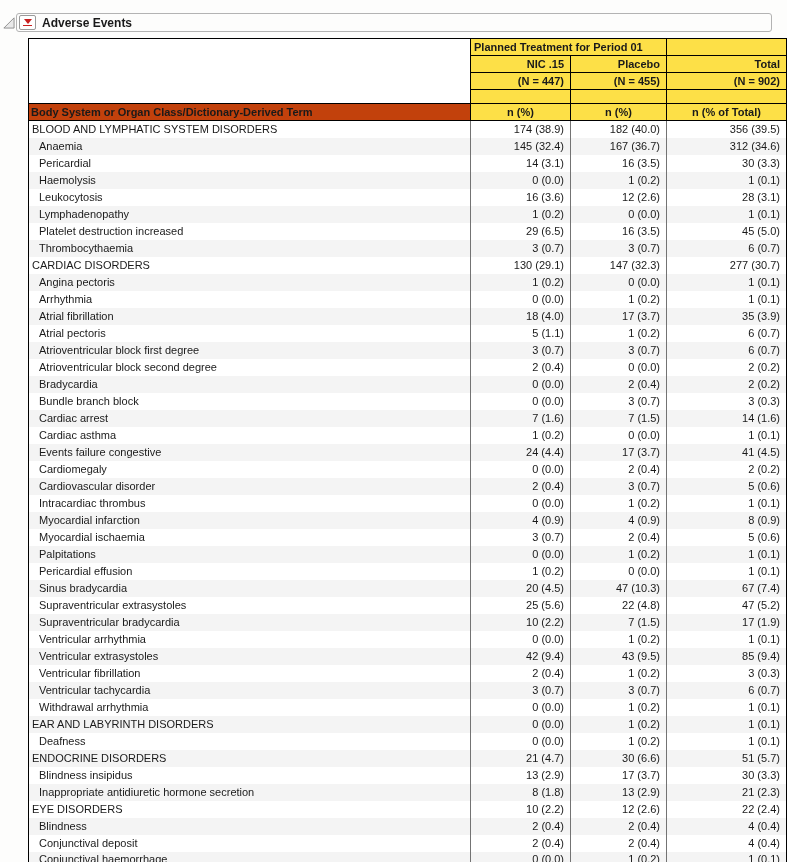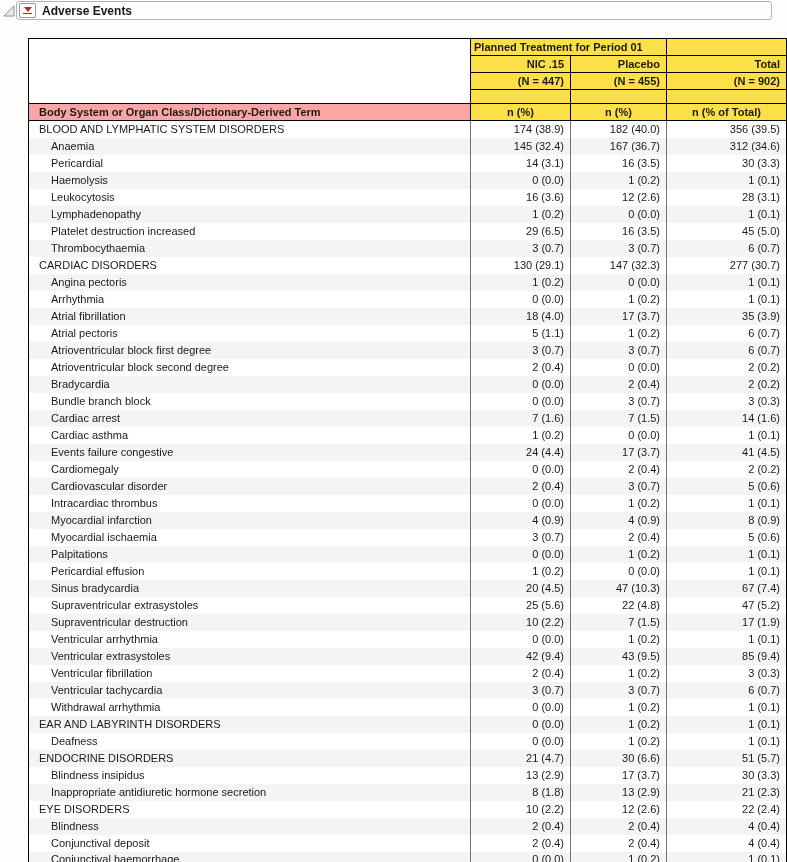--- a/index.html
+++ b/index.html
@@ -3,21 +3,21 @@
 <meta charset="utf-8">
 <style>
   html,body{margin:0;padding:0;}
   body{
     width:787px;height:862px;overflow:hidden;position:relative;
     background:#fdfdfc;
     font-family:"Liberation Sans","DejaVu Sans",sans-serif;
     color:#1a1a1a;
   }
   
-  .titlebar{position:absolute;top:0;left:0;width:787px;height:22px;text-align:right;}
+  .titlebar{position:absolute;top:12px;left:0;width:787px;height:22px;text-align:right;}
   .outline-pill{
     position:absolute;left:16px;right:15px;top:1px;height:19px;
     border:1px solid #b3b3b3;border-radius:3px;box-sizing:border-box;
   }
   .titlebar-content{
     position:absolute;left:2px;top:1px;height:19px;
     display:flex;align-items:center;gap:4px;
   }
   .disclosure{width:13px;height:13px;display:block;}
   .redtri-btn{
@@ -45,24 +45,24 @@
   }
   td{padding:0;height:17px;overflow:hidden;white-space:nowrap;box-sizing:border-box;}
   thead td.h{border:1px solid #000000;font-weight:bold;background:#fde047;}
   thead td.grouphead{text-align:left;padding-left:3px;}
   thead td.right{text-align:right;padding-right:6px;padding-left:32px;}
   thead td.center{text-align:center;}
   thead td.spacer{height:14px;}
   thead td.stub{border:1px solid #000000;background:#ffffff;}
   thead td.stubhead{
     border:1px solid #000000;font-weight:bold;text-align:left;
-    padding-left:10px;background:#fca5a5;
-  }
-  tbody td.term{text-align:left;padding-left:10px;}
-  tbody td.term.indent{padding-left:22px;}
+    padding-left:2px;background:#c2410c;
+  }
+  tbody td.term{text-align:left;padding-left:3px;}
+  tbody td.term.indent{padding-left:10px;}
   tbody td.val{
     text-align:right;padding-right:6px;
     border-left:1px solid #737373;
   }
   tbody tr:nth-child(even){background:#f4f4f4;}
 </style>
 </head>
 <body>
 
 <div class="titlebar">
@@ -284,21 +284,21 @@
     <td class="val">47 (10.3)</td>
     <td class="val">67 (7.4)</td>
   </tr>
         <tr>
     <td class="term indent">Supraventricular extrasystoles</td>
     <td class="val">25 (5.6)</td>
     <td class="val">22 (4.8)</td>
     <td class="val">47 (5.2)</td>
   </tr>
         <tr>
-    <td class="term indent">Supraventricular destruction</td>
+    <td class="term indent">Supraventricular bradycardia</td>
     <td class="val">10 (2.2)</td>
     <td class="val">7 (1.5)</td>
     <td class="val">17 (1.9)</td>
   </tr>
         <tr>
     <td class="term indent">Ventricular arrhythmia</td>
     <td class="val">0 (0.0)</td>
     <td class="val">1 (0.2)</td>
     <td class="val">1 (0.1)</td>
   </tr>

